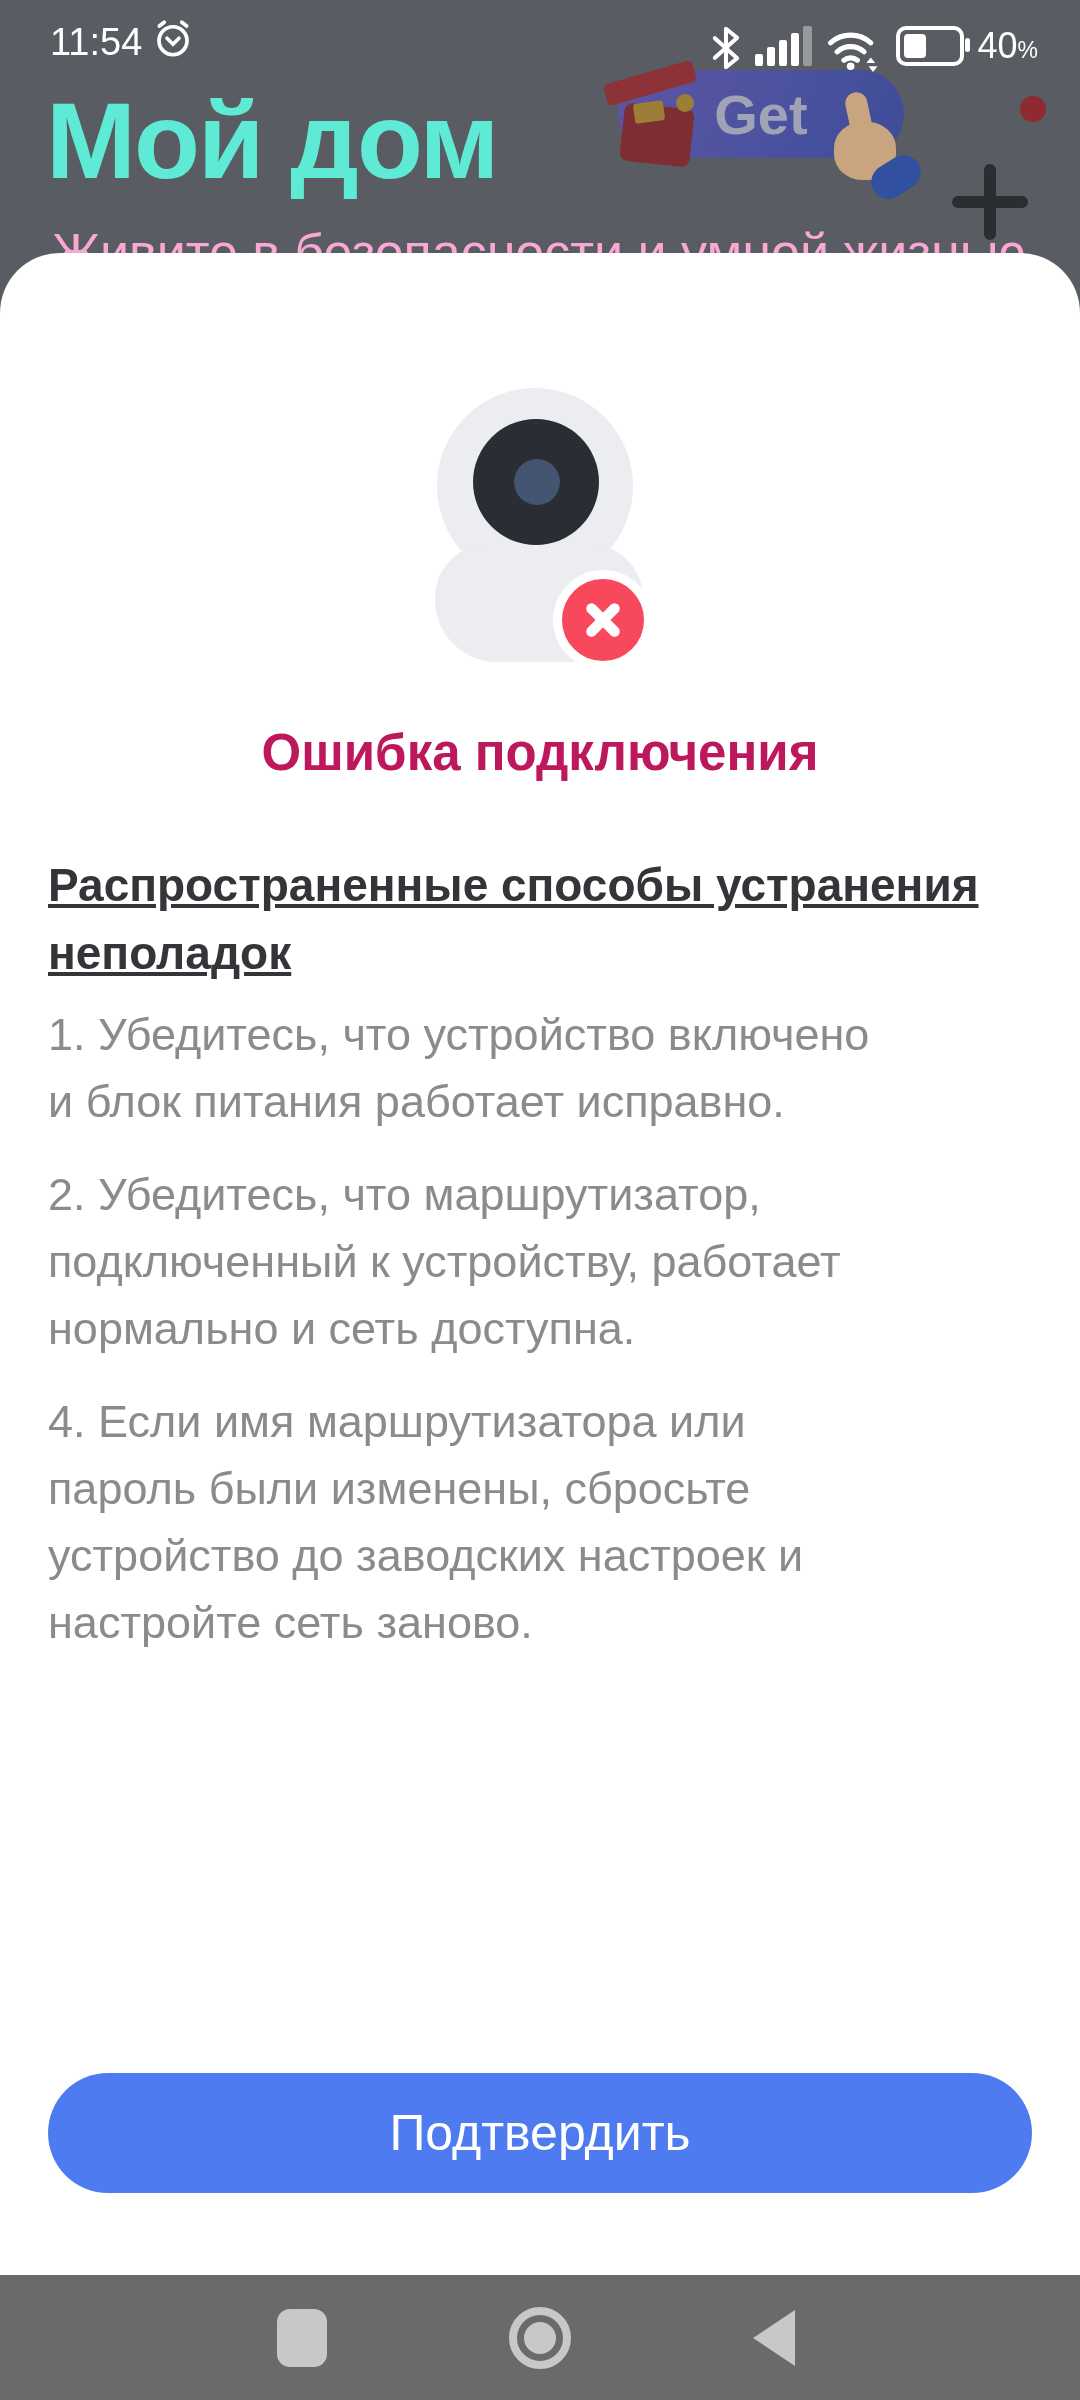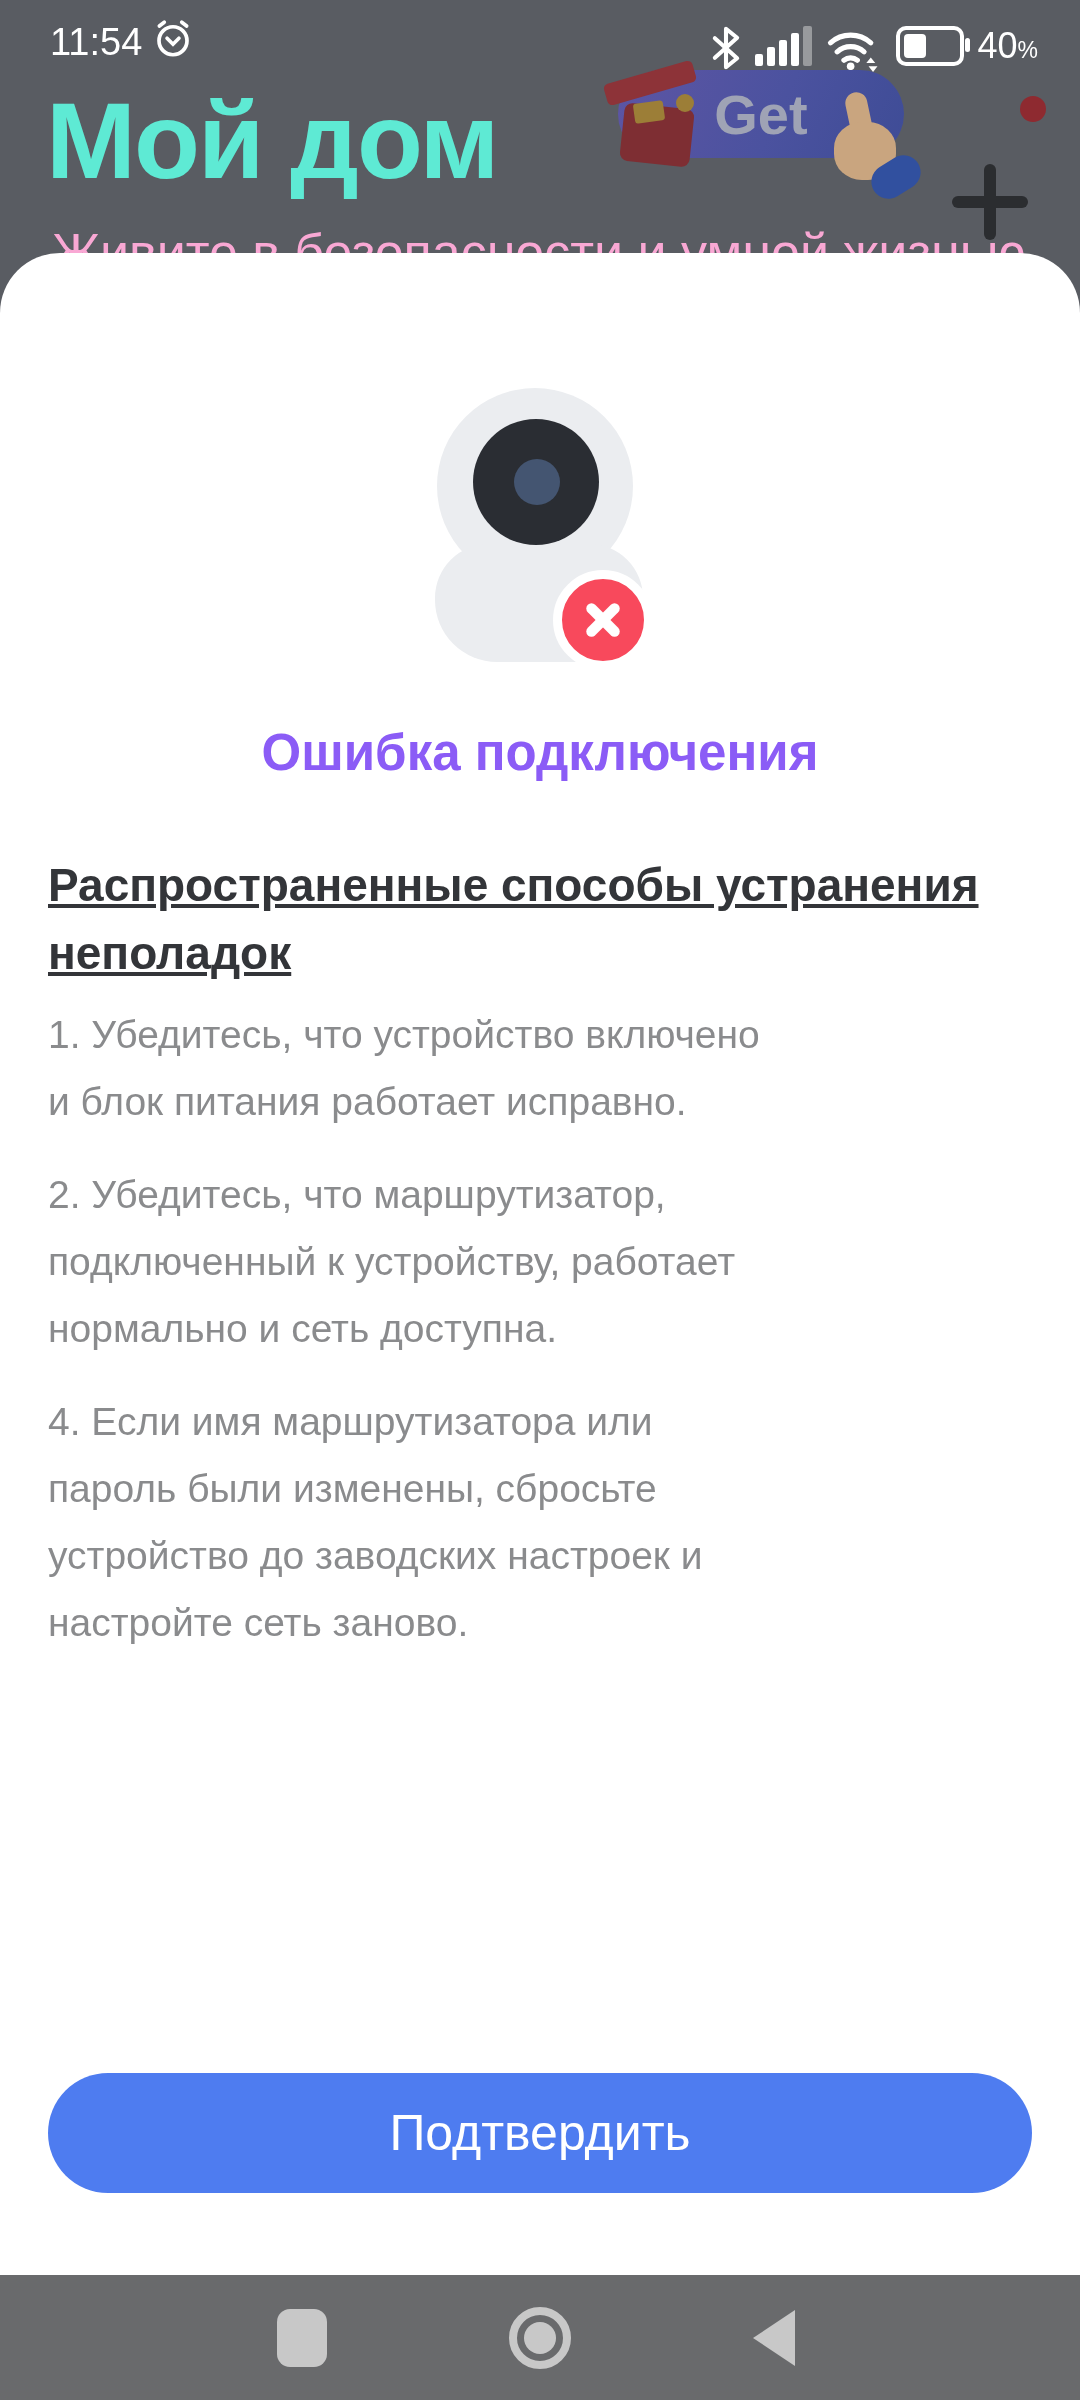--- a/index.html
+++ b/index.html
@@ -45,25 +45,25 @@
   
   .sheet{position:absolute;left:0;top:253px;width:1080px;height:2022px;background:#ffffff;
     border-radius:60px 60px 0 0;}
   .camera{position:absolute;left:437px;top:135px;width:210px;height:275px;}
   .cam-head{position:absolute;left:0;top:0;width:196px;height:196px;border-radius:50%;background:#ebedf0;}
   .cam-body{position:absolute;left:-2px;top:156px;width:208px;height:118px;background:#ebedf0;border-radius:54px 54px 62px 62px;}
   .cam-lens{position:absolute;left:36px;top:31px;width:126px;height:126px;border-radius:50%;background:#2a2d33;}
   .cam-dot{position:absolute;left:77px;top:71px;width:46px;height:46px;border-radius:50%;background:#445571;}
   .err-badge{position:absolute;left:116px;top:182px;width:82px;height:82px;border-radius:50%;
     background:#f8495c;border:9px solid #ffffff;display:flex;align-items:center;justify-content:center;}
-  .modal-title{position:absolute;left:0;right:0;top:470px;text-align:center;font-size:51px;font-weight:700;color:#8b5cf6;}
+  .modal-title{position:absolute;left:0;right:0;top:470px;text-align:center;font-size:51px;font-weight:700;color:#be185d;}
   .modal-subtitle{position:absolute;left:48px;right:44px;top:598px;font-size:46px;font-weight:700;color:#333539;
     line-height:68px;white-space:pre-line;text-decoration:underline;}
   .steps{position:absolute;left:48px;right:40px;top:748px;}
-  .steps p{margin:0 0 26px 0;font-size:39px;color:#8a8b8d;line-height:67px;white-space:pre-line;}
+  .steps p{margin:0 0 26px 0;font-size:45px;color:#8a8b8d;line-height:67px;white-space:pre-line;}
   .confirm{position:absolute;left:48px;right:48px;top:1820px;height:120px;border-radius:60px;
     background:#4e7cf0;border:none;display:flex;align-items:center;justify-content:center;
     color:#ffffff;font-size:50px;font-family:"Liberation Sans",sans-serif;}
   
   .navbar{position:absolute;left:0;bottom:0;width:1080px;height:125px;background:#696a6c;}
   .nav-btn{position:absolute;top:0;width:160px;height:125px;display:flex;align-items:center;justify-content:center;}
   .nav-recents{left:222px;}
   .nav-home{left:460px;}
   .nav-back{left:694px;}
   .sq{width:50px;height:58px;background:#c8c8c8;border-radius:13px;}

